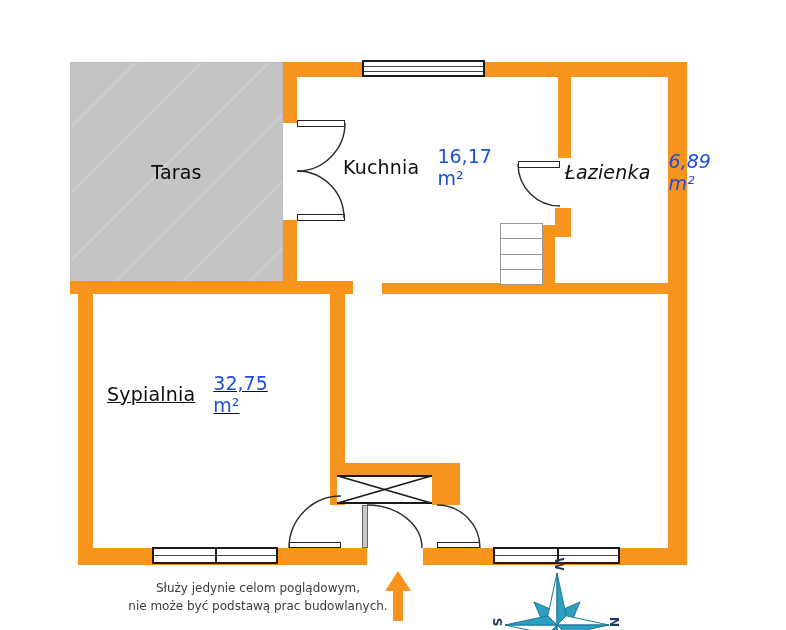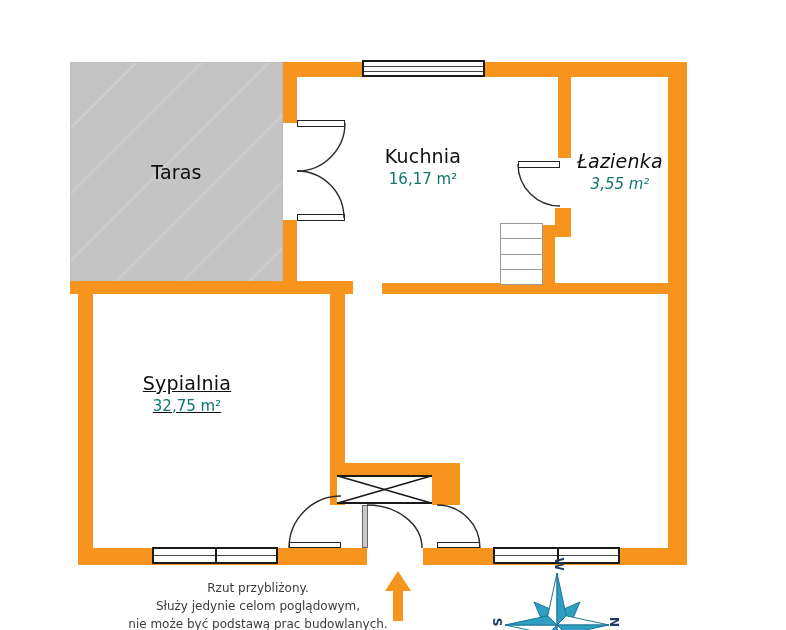--- a/index.html
+++ b/index.html
@@ -7,23 +7,23 @@
     position:relative;width:761px;height:630px;background:#ffffff;
     overflow:hidden;font-family:"DejaVu Sans","Liberation Sans",sans-serif;color:#111;
   }
   .wall{position:absolute;background:#F7941D;}
   .taras{
     position:absolute;left:70px;top:62px;width:213px;height:220px;
     background:repeating-linear-gradient(135deg,#c4c4c4 0 44px,#cdcdcd 44px 47px);
     border:1px solid #bdbdbd;box-sizing:border-box;
     display:flex;align-items:center;justify-content:center;
   }
-  .room-label{position:absolute;display:flex;flex-direction:column;align-items:center;gap:3px;}
+  .room-label{position:absolute;display:flex;flex-direction:row;align-items:center;gap:18px;}
   .room-name{font-size:19px;color:#0e0e0e;letter-spacing:0.2px;}
-  .room-area{font-size:15px;color:#0f766e;}
+  .room-area{font-size:19px;color:#1d4ed8;}
   .taras .room-name{font-size:19px;}
   .window{position:absolute;background:#fff;border:2px solid #1a1a1a;box-sizing:border-box;}
   .win-hline{position:absolute;left:0;right:0;border-top:1px solid #444;}
   .win-vline{position:absolute;top:0;bottom:0;border-left:2px solid #1a1a1a;left:50%;}
   .leaf{position:absolute;background:#fff;border:1px solid #222;box-sizing:border-box;}
   .leaf-gray{position:absolute;background:#c9c9c9;border:1px solid #666;box-sizing:border-box;}
   .stairs{position:absolute;left:500px;top:223px;width:43px;height:62px;
     border:1px solid #9a9a9a;box-sizing:border-box;background:#fff;
     display:flex;flex-direction:column;}
   .stairs .step{flex:1;border-bottom:1px solid #9a9a9a;}
@@ -126,26 +126,25 @@
       <text class="compass-letter" x="614" y="626" text-anchor="middle" transform="rotate(90 614 622)">N</text>
     </g>
   </svg>
 
   <div class="room-label" style="left:343px;top:145px;width:160px;">
     <span class="room-name">Kuchnia</span>
     <span class="room-area">16,17 m²</span>
   </div>
   <div class="room-label" style="left:565px;top:150px;width:110px;font-style:italic;">
     <span class="room-name">Łazienka</span>
-    <span class="room-area">3,55 m²</span>
+    <span class="room-area">6,89 m²</span>
   </div>
   <div class="room-label" style="left:107px;top:372px;width:160px;text-decoration:underline;">
     <span class="room-name">Sypialnia</span>
     <span class="room-area">32,75 m²</span>
   </div>
 
   <div class="disclaimer">
-    <div>Rzut przybliżony.</div>
     <div>Służy jedynie celom poglądowym,</div>
     <div>nie może być podstawą prac budowlanych.</div>
   </div>
 
 </div>
 
 </body></html>

